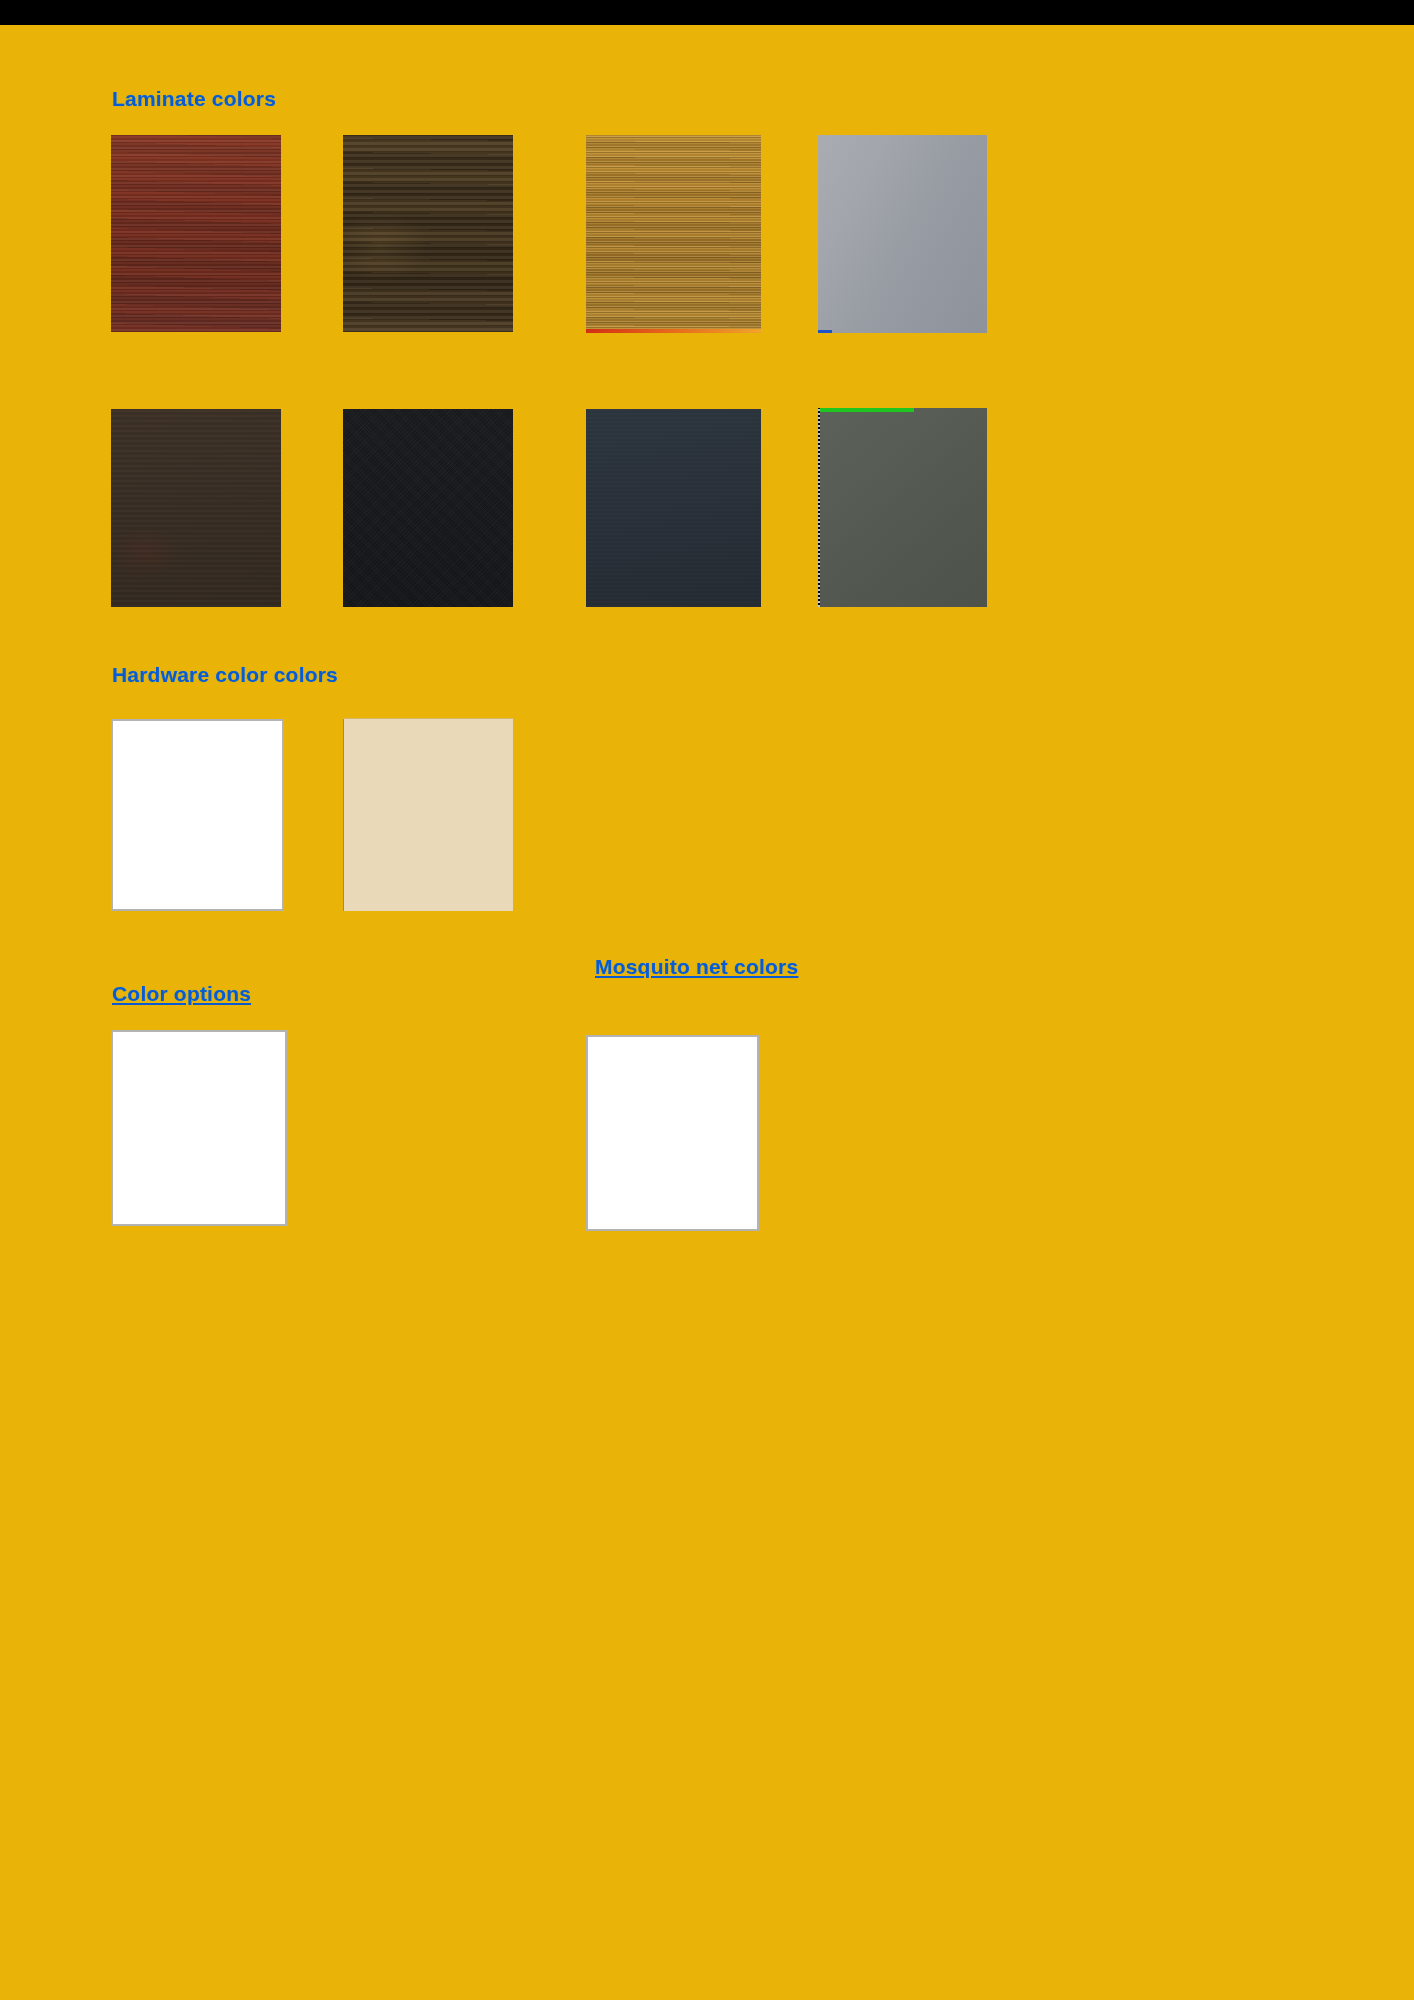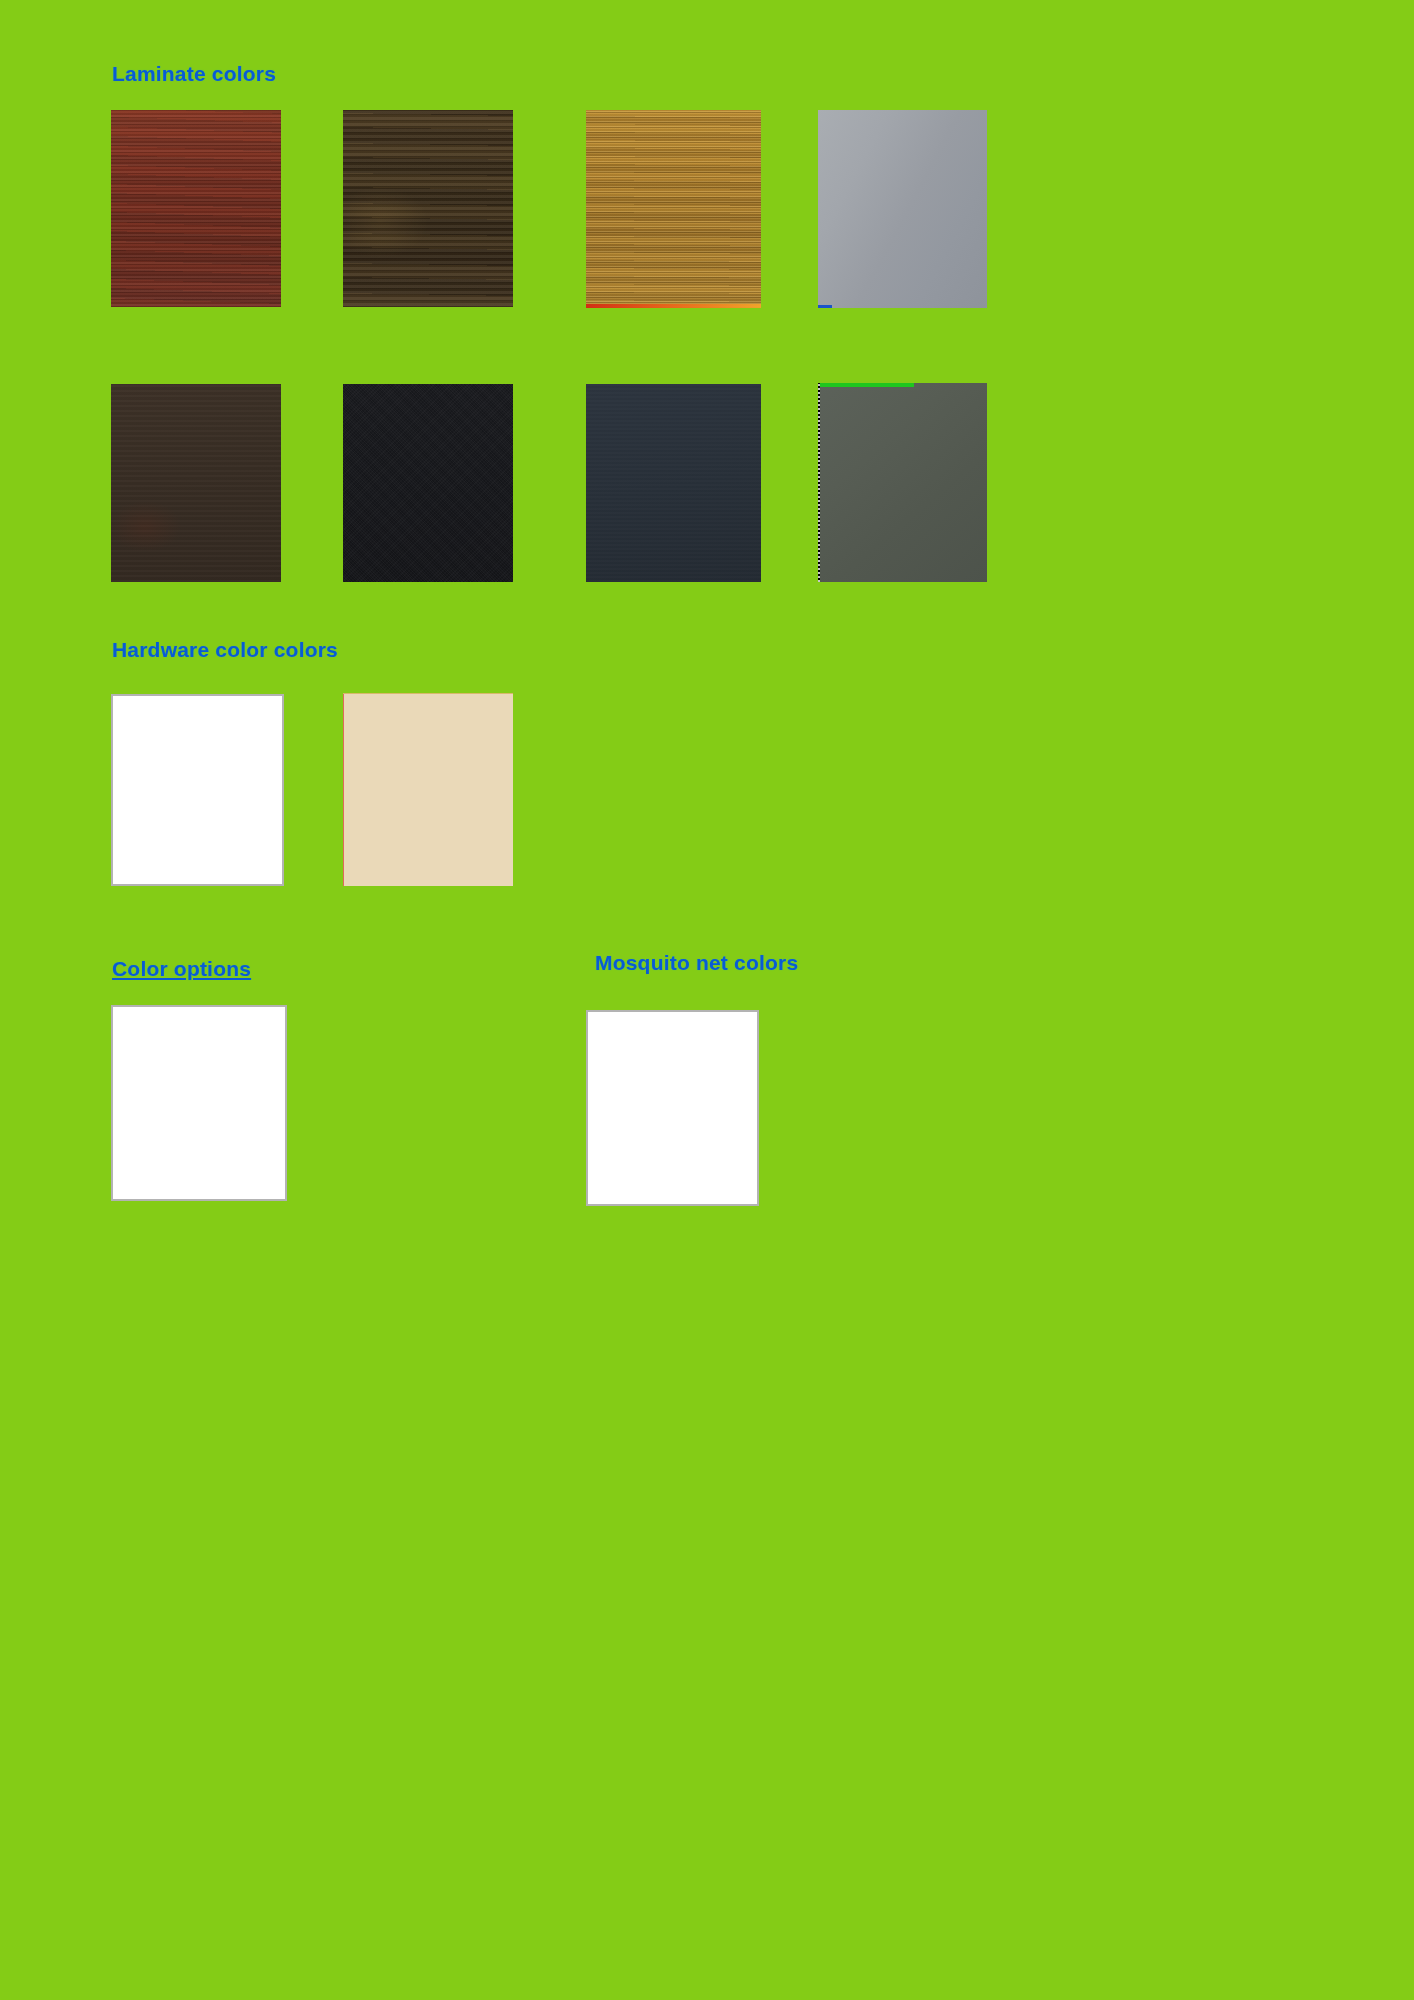--- a/index.html
+++ b/index.html
@@ -11,21 +11,22 @@
     width: 1414px;
     height: 2000px;
     position: relative;
     font-family: "Liberation Sans", sans-serif;
     overflow: hidden;
   }
 
   .page {
     position: absolute;
     inset: 0;
-    background: #84cc16;
+    background: #eab308;
+    margin-top: 25px;
   }
 
   .section-heading {
     position: absolute;
     color: #0a5bd3;
     font-family: "Liberation Sans", sans-serif;
     font-weight: bold;
     font-size: 21px;
     letter-spacing: 0.2px;
     white-space: nowrap;
@@ -215,19 +216,19 @@
     <div class="swatch framed fill-white" style="left:111px; top:694px; width:173px; height:192px;"></div>
     <div class="swatch fill-beige" style="left:343px; top:693px; width:170px; height:193px;"></div>
   </div>
 
   <div class="section-heading" style="left:112px; top:957px;text-decoration:underline;">Color options</div>
 
   <div class="swatch-grid">
     <div class="swatch framed fill-white" style="left:111px; top:1005px; width:176px; height:196px;"></div>
   </div>
 
-  <div class="section-heading" style="left:595px; top:951px;">Mosquito net colors</div>
+  <div class="section-heading" style="left:595px; top:930px;text-decoration:underline;">Mosquito net colors</div>
 
   <div class="swatch-grid">
     <div class="swatch framed fill-white" style="left:586px; top:1010px; width:173px; height:196px;"></div>
   </div>
 
 </div>
 
 </body></html>

